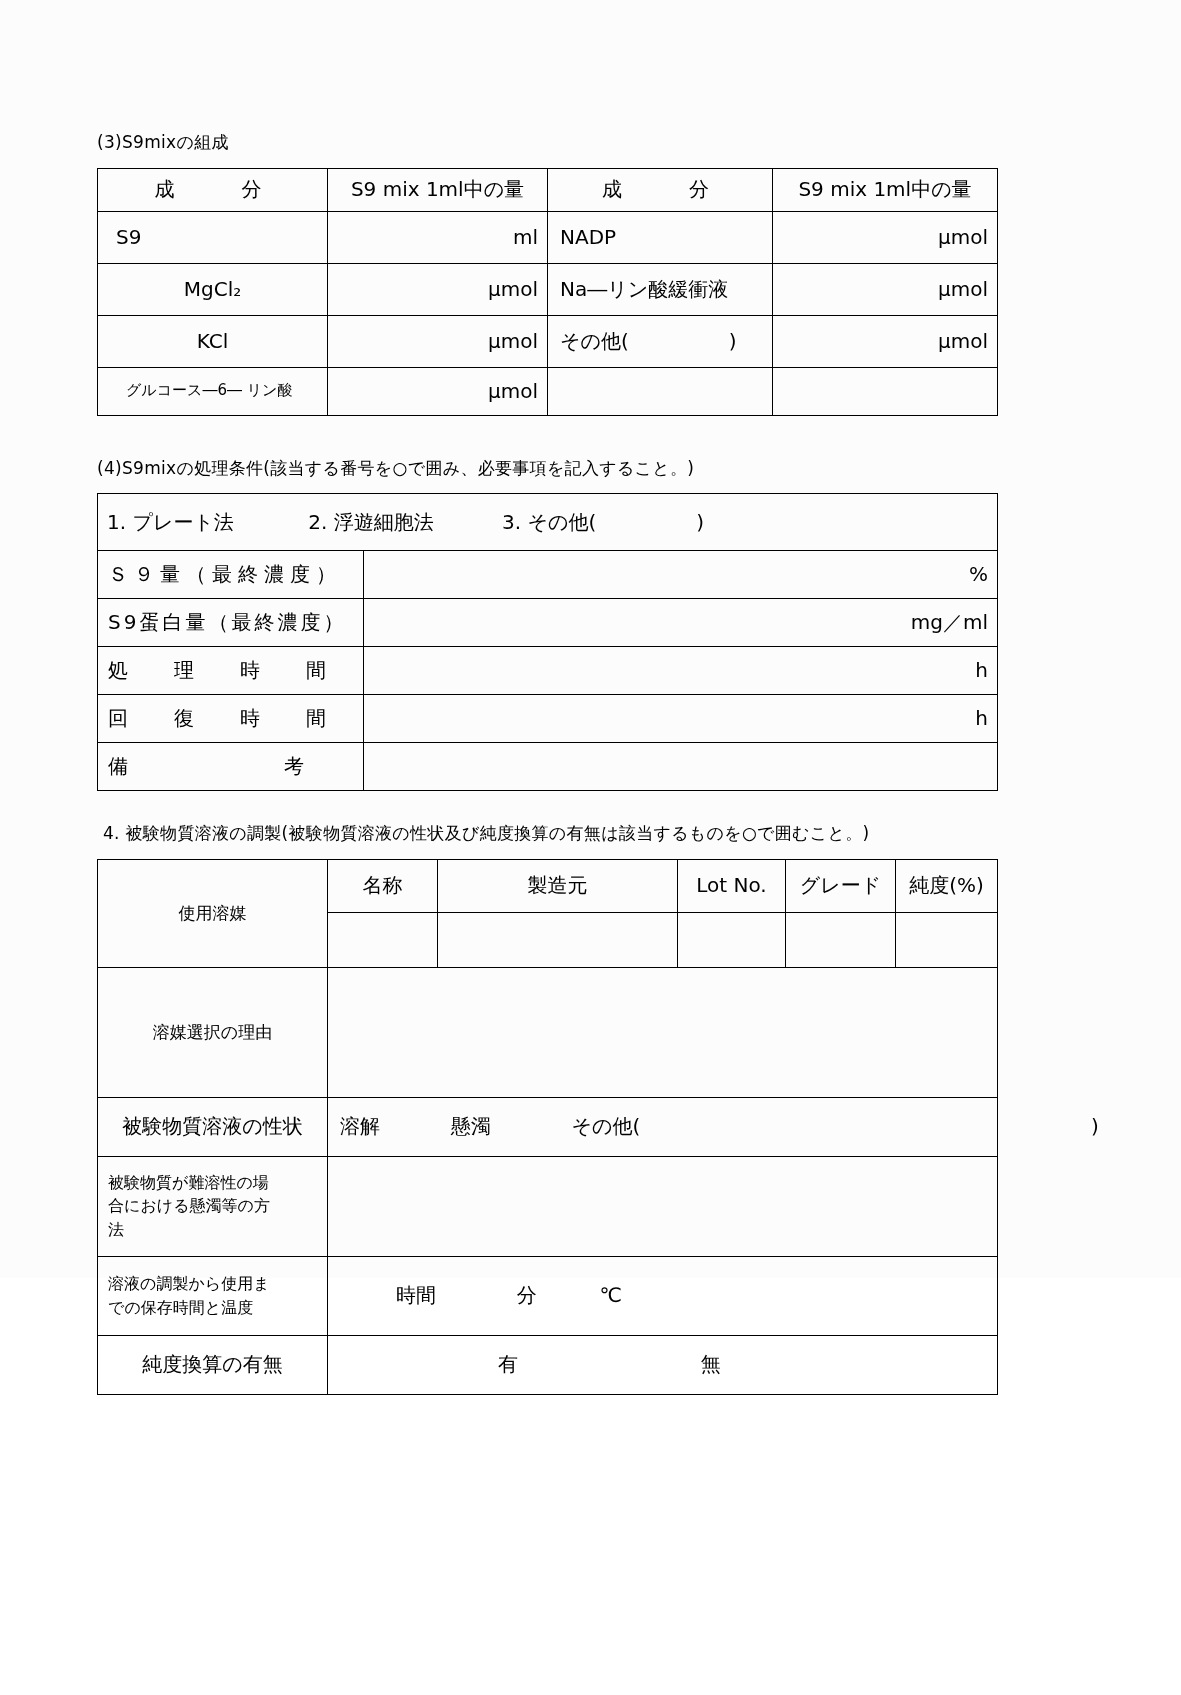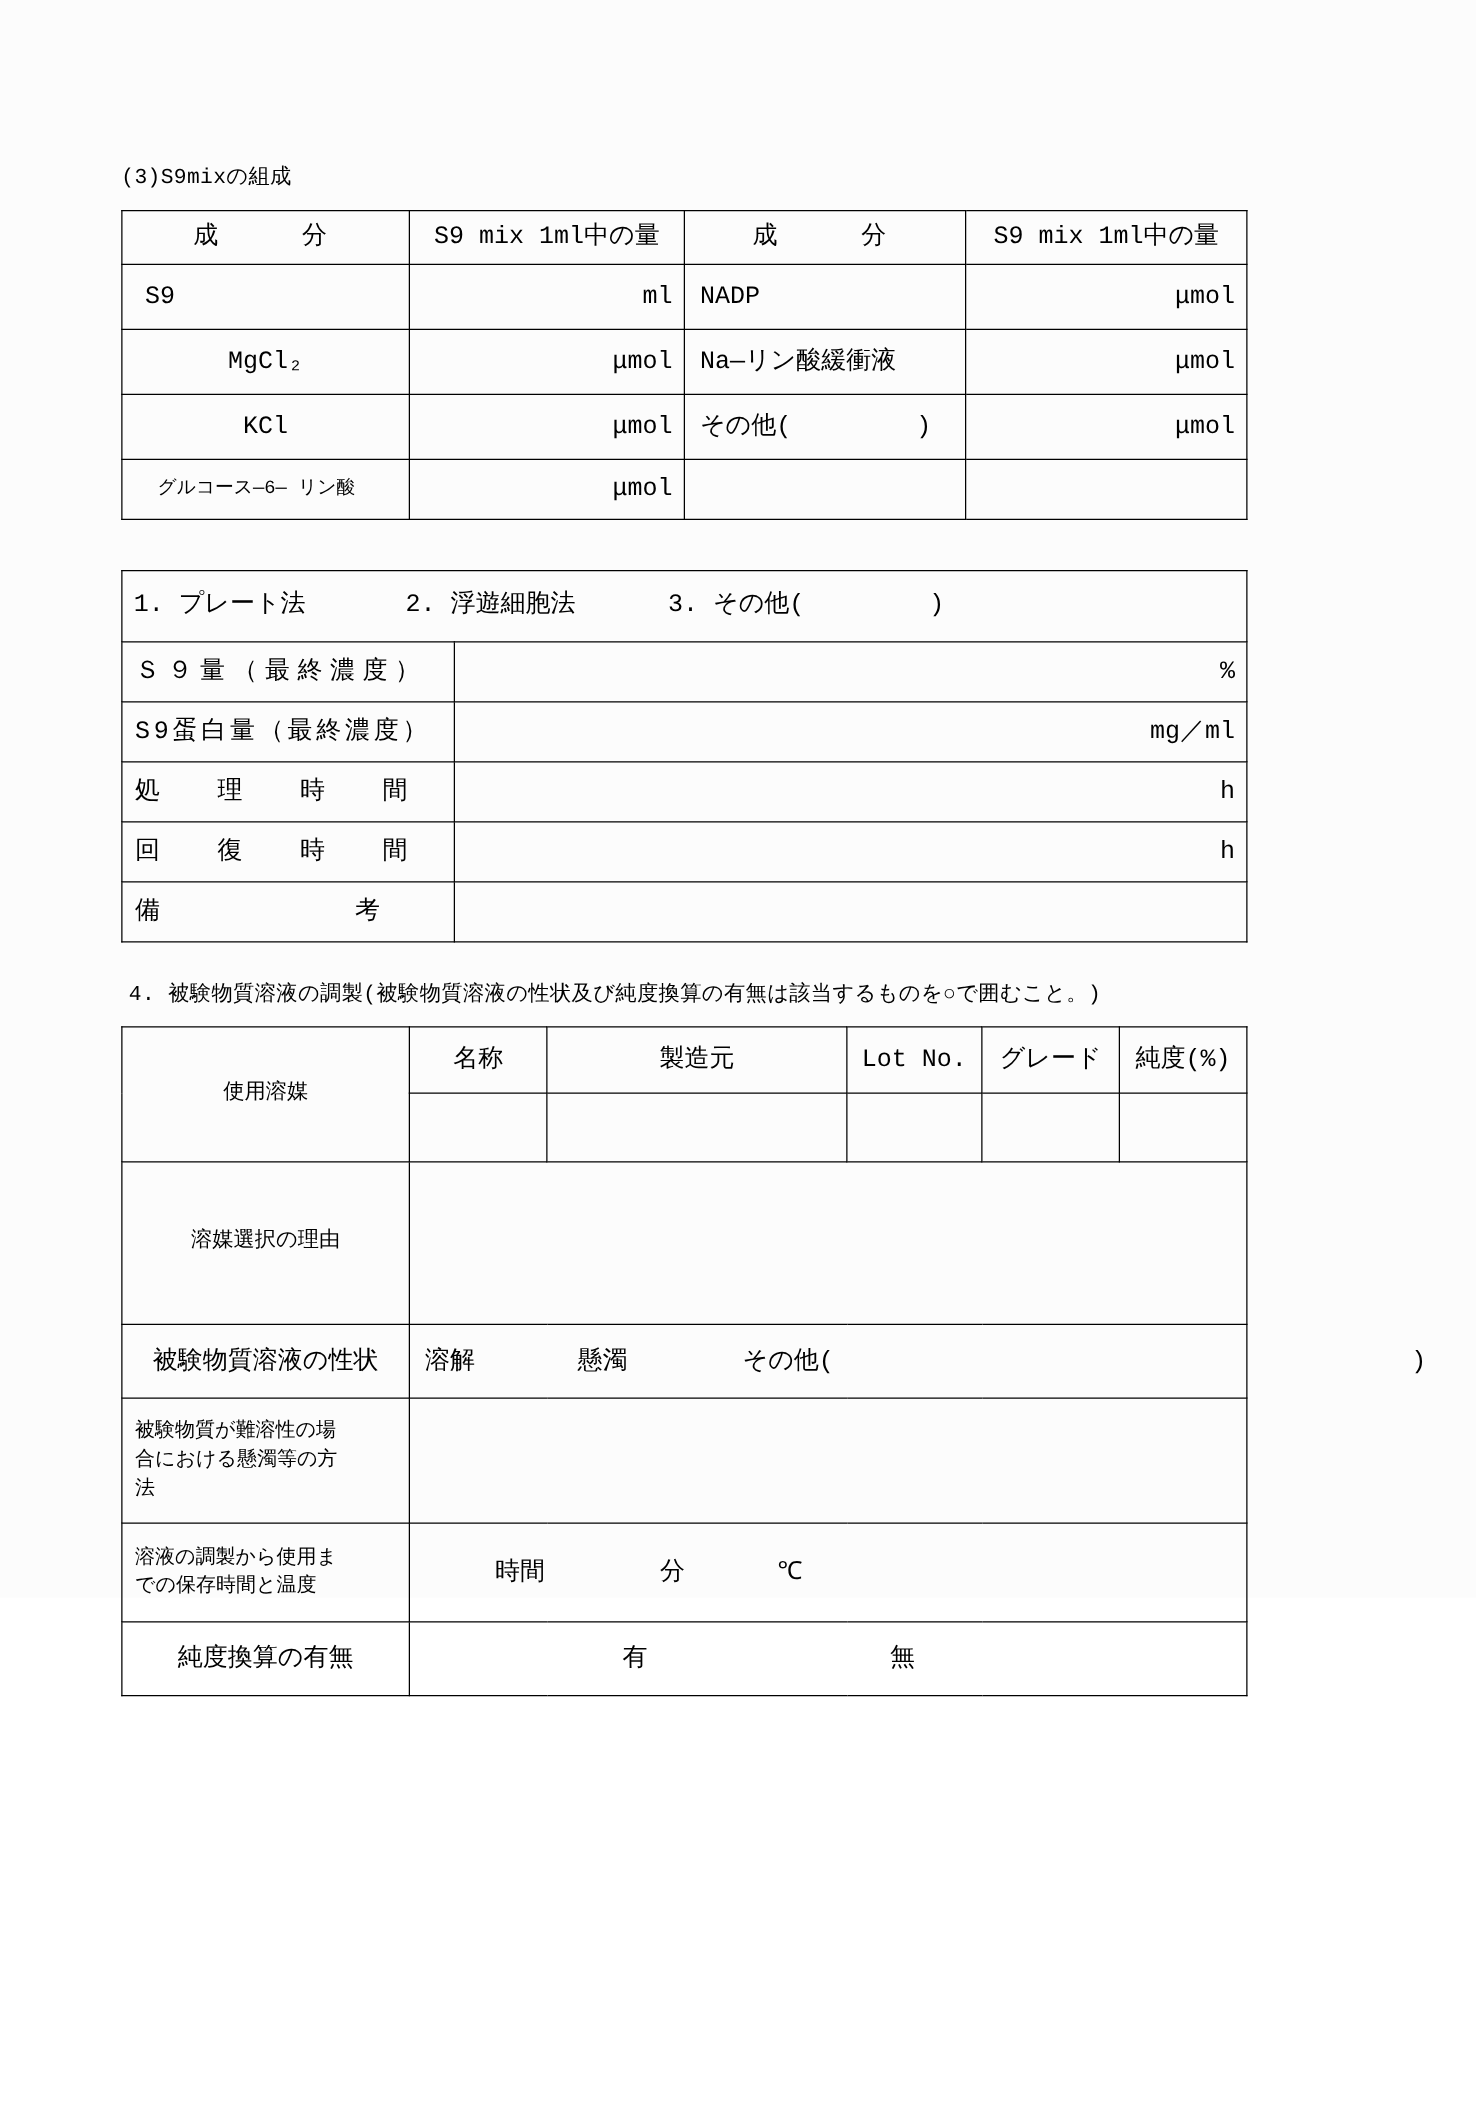--- a/index.html
+++ b/index.html
@@ -14,21 +14,20 @@
     color: #000000;
     position: relative;
     overflow: hidden;
   }
   .page {
     position: absolute;
     left: 0; top: 0;
     width: 1181px;
     height: 1278px;
     background: #fcfcfc;
-    font-family: Liberation Mono, monospace;
   }
   .content {
     position: absolute;
     left: 97px;
     top: 130px;
     width: 900px;
   }
 
   .section-heading {
     font-size: 17px;
@@ -142,20 +141,21 @@
 リン酸</td>
           <td class="r">μmol</td>
           <td class="l"></td>
           <td class="r"></td>
         </tr>
       </tbody>
     </table>
 
     <div class="gap-lg"></div>
 
+    <div class="section-heading">(4)S9mixの処理条件(該当する番号を○で囲み、必要事項を記入すること。)</div>
 
     <table class="form">
       <colgroup>
         <col style="width:266px">
         <col style="width:634px">
       </colgroup>
       <tbody>
         <tr class="method-row">
           <td colspan="2" class="nowrap">
             <span class="mitem m-gap1">1. プレート法</span>

